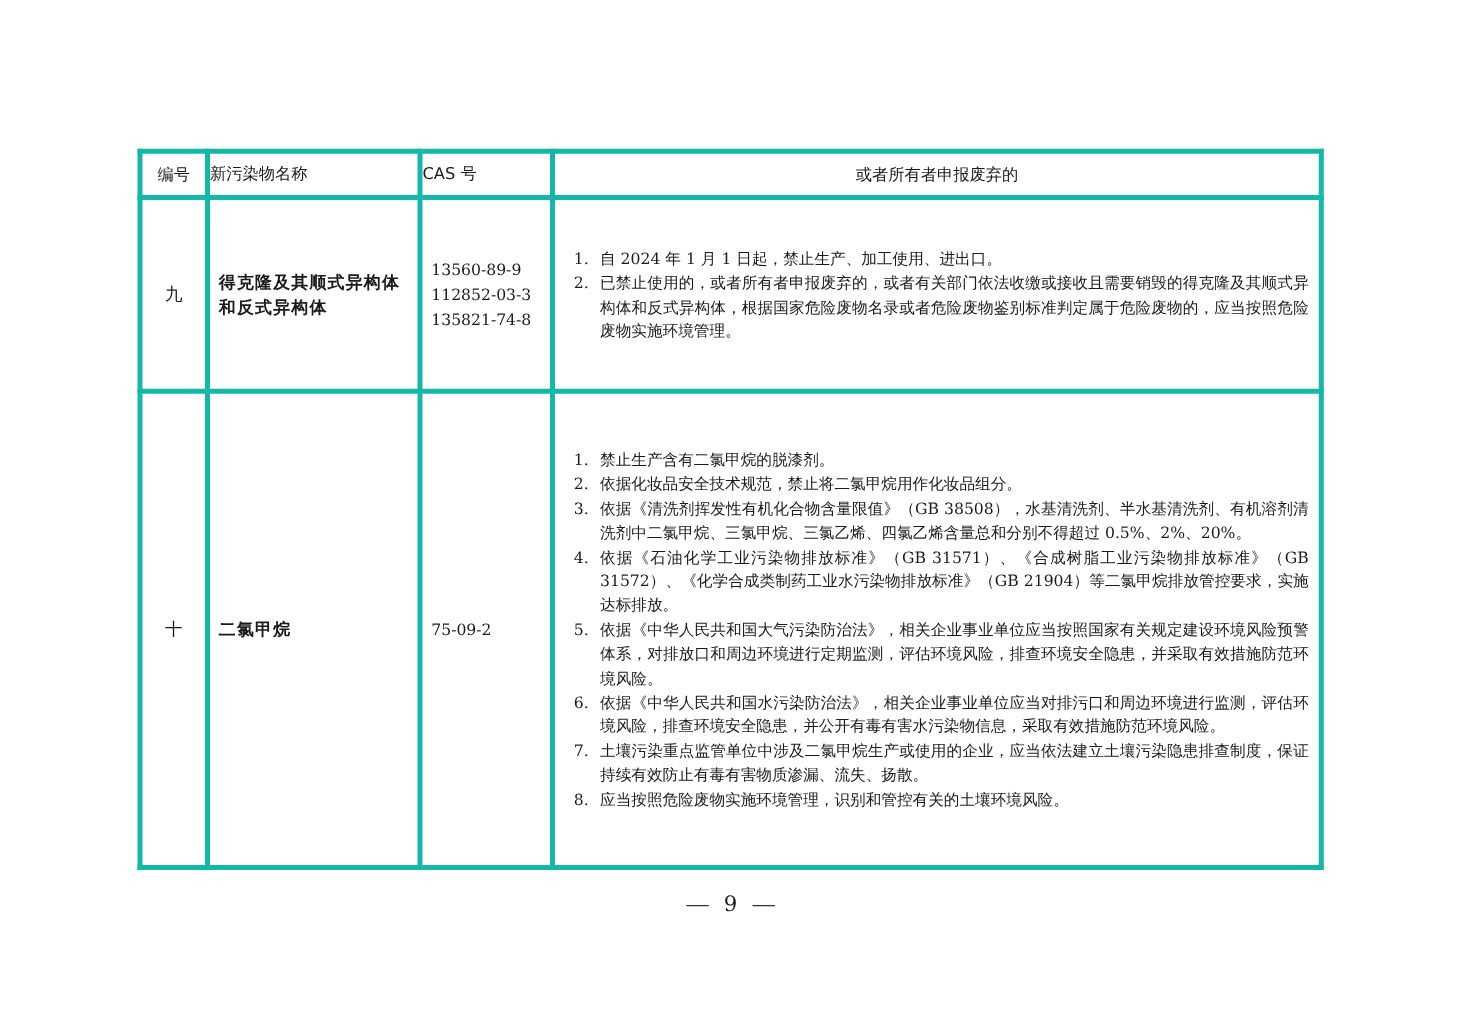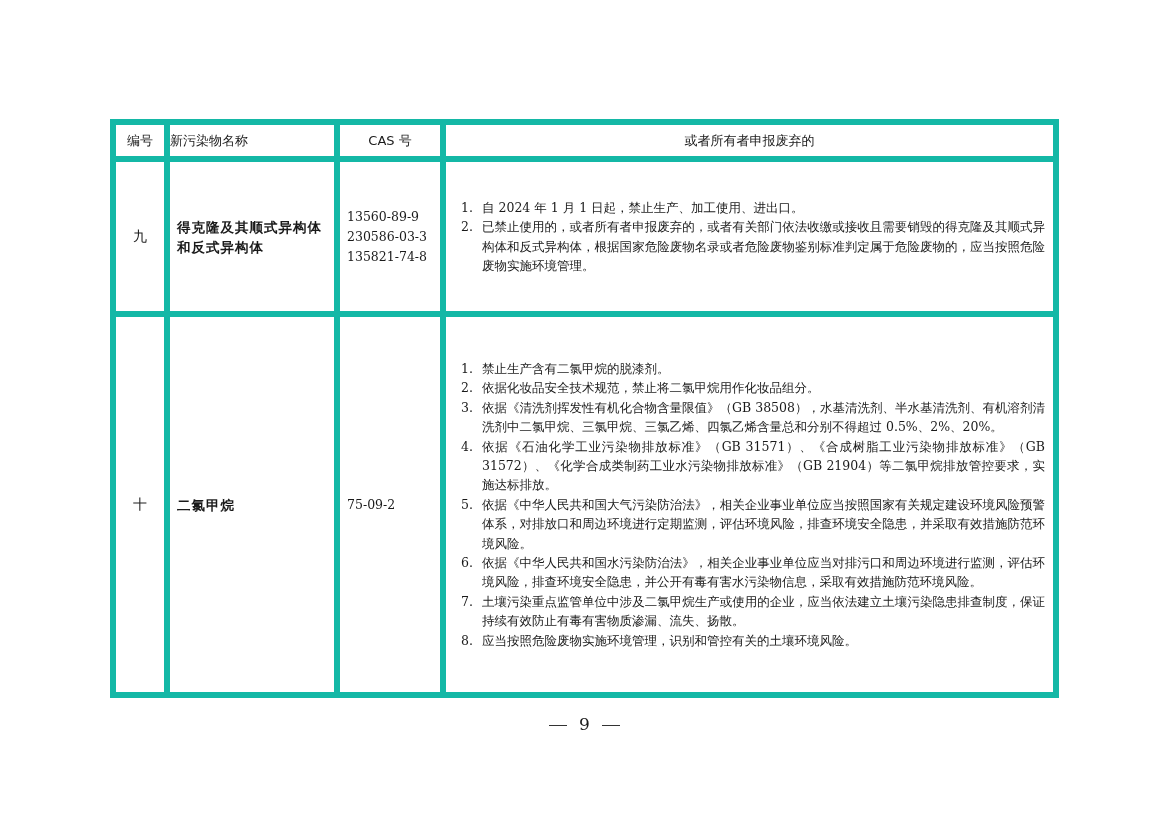--- a/index.html
+++ b/index.html
@@ -1,20 +1,20 @@
 <!DOCTYPE html>
 <html><head>
 <meta charset="utf-8">
 <style>
   html, body { margin:0; padding:0; background:#ffffff; }
   body { width:1169px; height:826px; position:relative; overflow:hidden;
          font-family:"DejaVu Serif","Liberation Serif",serif; color:#1a1a1a; }
   .page-table { position:absolute; left:110px; top:119px; width:949px; height:574px;
                 border:2px solid #2a2a2a; box-sizing:border-box; border-collapse:collapse; table-layout:fixed; }
-  .page-table td, .page-table th { border:6px solid #14b8a6; box-sizing:border-box; padding:0; }
+  .page-table td, .page-table th { border:4px solid #14b8a6; box-sizing:border-box; padding:0; }
   .page-table th { font-family:"DejaVu Sans","Liberation Sans",sans-serif; font-weight:normal;
                    font-size:13px; height:37px; text-align:center; vertical-align:middle; }
   .c-num { width:54px; text-align:center; vertical-align:middle; font-size:14px; }
   .c-name { width:170px; vertical-align:middle; font-size:13.5px; line-height:20px; padding-left:7px !important; padding-right:4px !important; letter-spacing:1px;font-weight:bold; }
   .c-cas { width:106px; vertical-align:middle; font-size:12.5px; line-height:20px; padding-left:7px !important; }
   .c-meas { vertical-align:middle; font-size:12.5px; line-height:19.4px; padding:0 8px 0 15px !important; }
   .row-9 { height:155px; }
   .row-10 { height:381px; }
   ol.measures { list-style:none; margin:0; padding:0; }
   ol.measures li { position:relative; padding-left:21px; text-align:justify; }
@@ -25,30 +25,30 @@
   .page-num .dash { display:inline-block; width:18px; height:1px; background:#333; vertical-align:middle; margin:0 12px; }
 </style>
 </head>
 <body>
 
 <table class="page-table">
   <tbody>
       <tr>
     <th class="c-num">编号</th>
     <th class="c-name" style="text-align:left;padding:0 !important;letter-spacing:0;">新污染物名称</th>
-    <th class="c-cas" style="text-align:center;padding:0 !important;">CAS 号</th>
+    <th class="c-cas" style="text-align:left;padding:0 !important;">CAS 号</th>
     <th>或者所有者申报废弃的</th>
   </tr>
 
   <tr class="row-9">
     <td class="c-num">九</td>
     <td class="c-name">得克隆及其顺式异构体和反式异构体</td>
     <td class="c-cas">
       <span class="cas-line">13560-89-9</span>
-      <span class="cas-line">230586-03-3</span>
+      <span class="cas-line">112852-03-3</span>
       <span class="cas-line">135821-74-8</span>
     </td>
     <td class="c-meas">
       <ol class="measures">
         <li><span class="n">1.</span><span>自 2024 年 1 月 1 日起，禁止生产、加工使用、进出口。</span></li>
         <li><span class="n">2.</span><span>已禁止使用的，或者所有者申报废弃的，或者有关部门依法收缴或接收且需要销毁的得克隆及其顺式异构体和反式异构体，根据国家危险废物名录或者危险废物鉴别标准判定属于危险废物的，应当按照危险废物实施环境管理。</span></li>
       </ol>
     </td>
   </tr>
 

